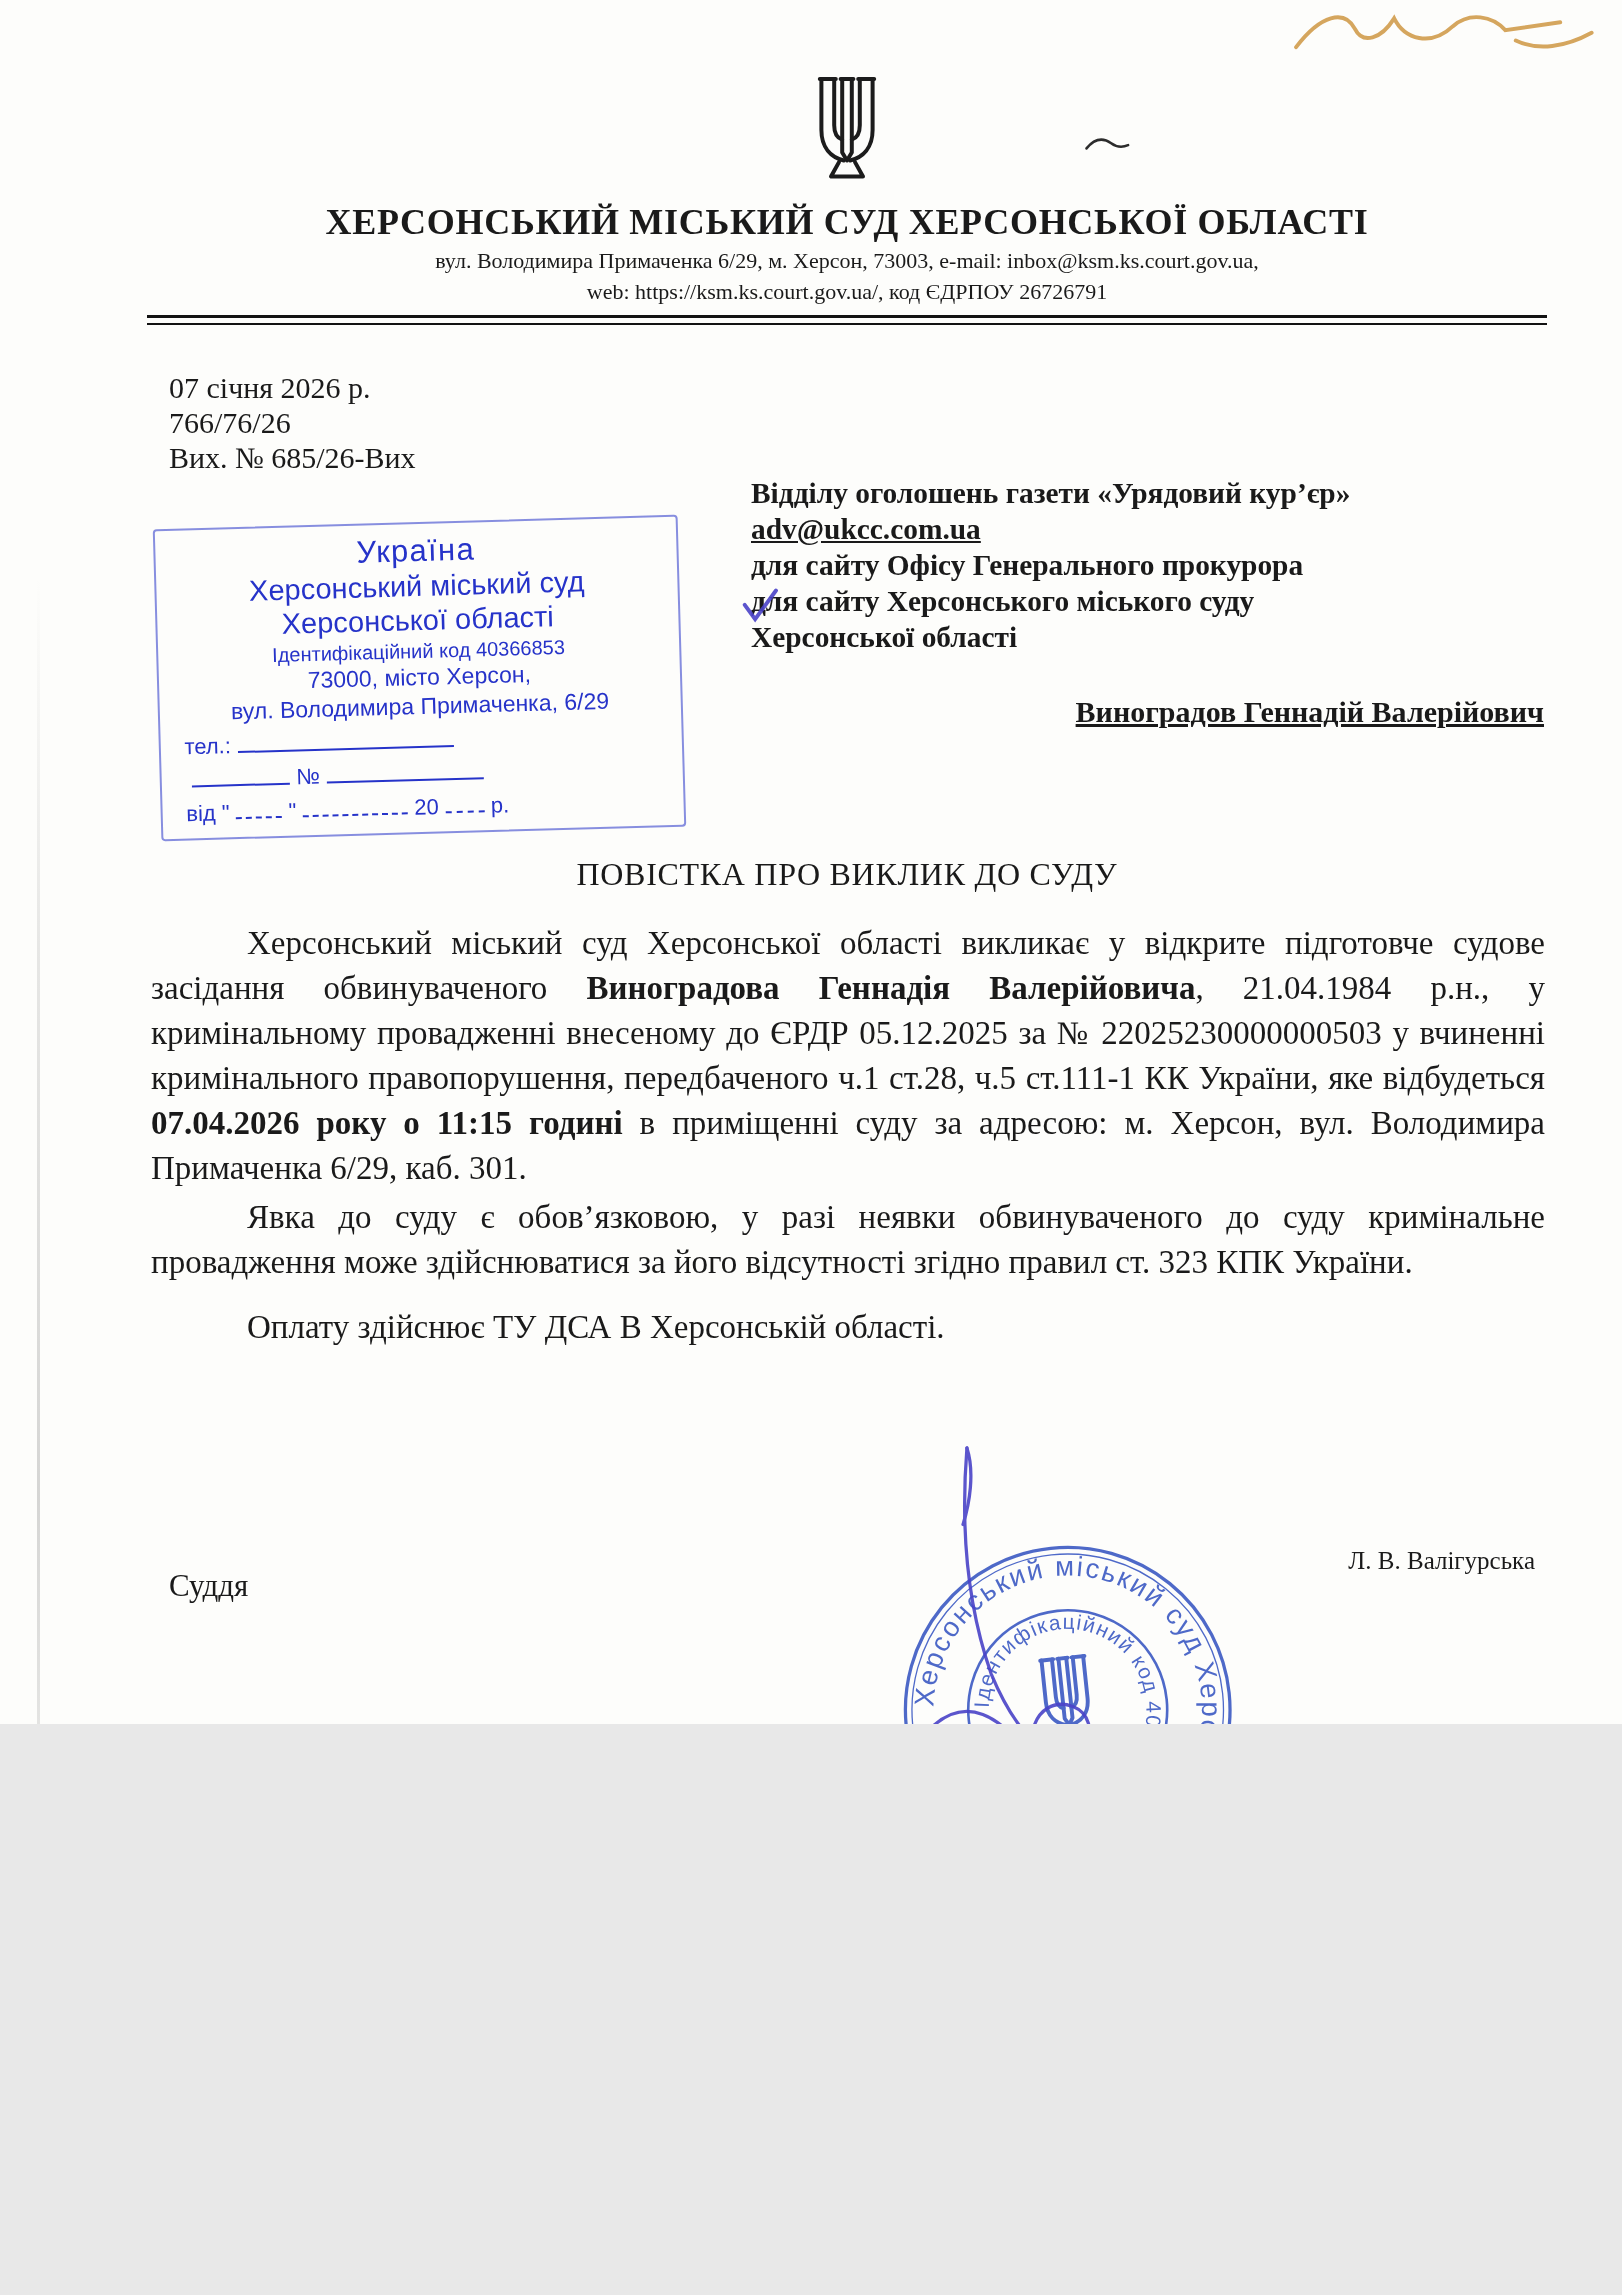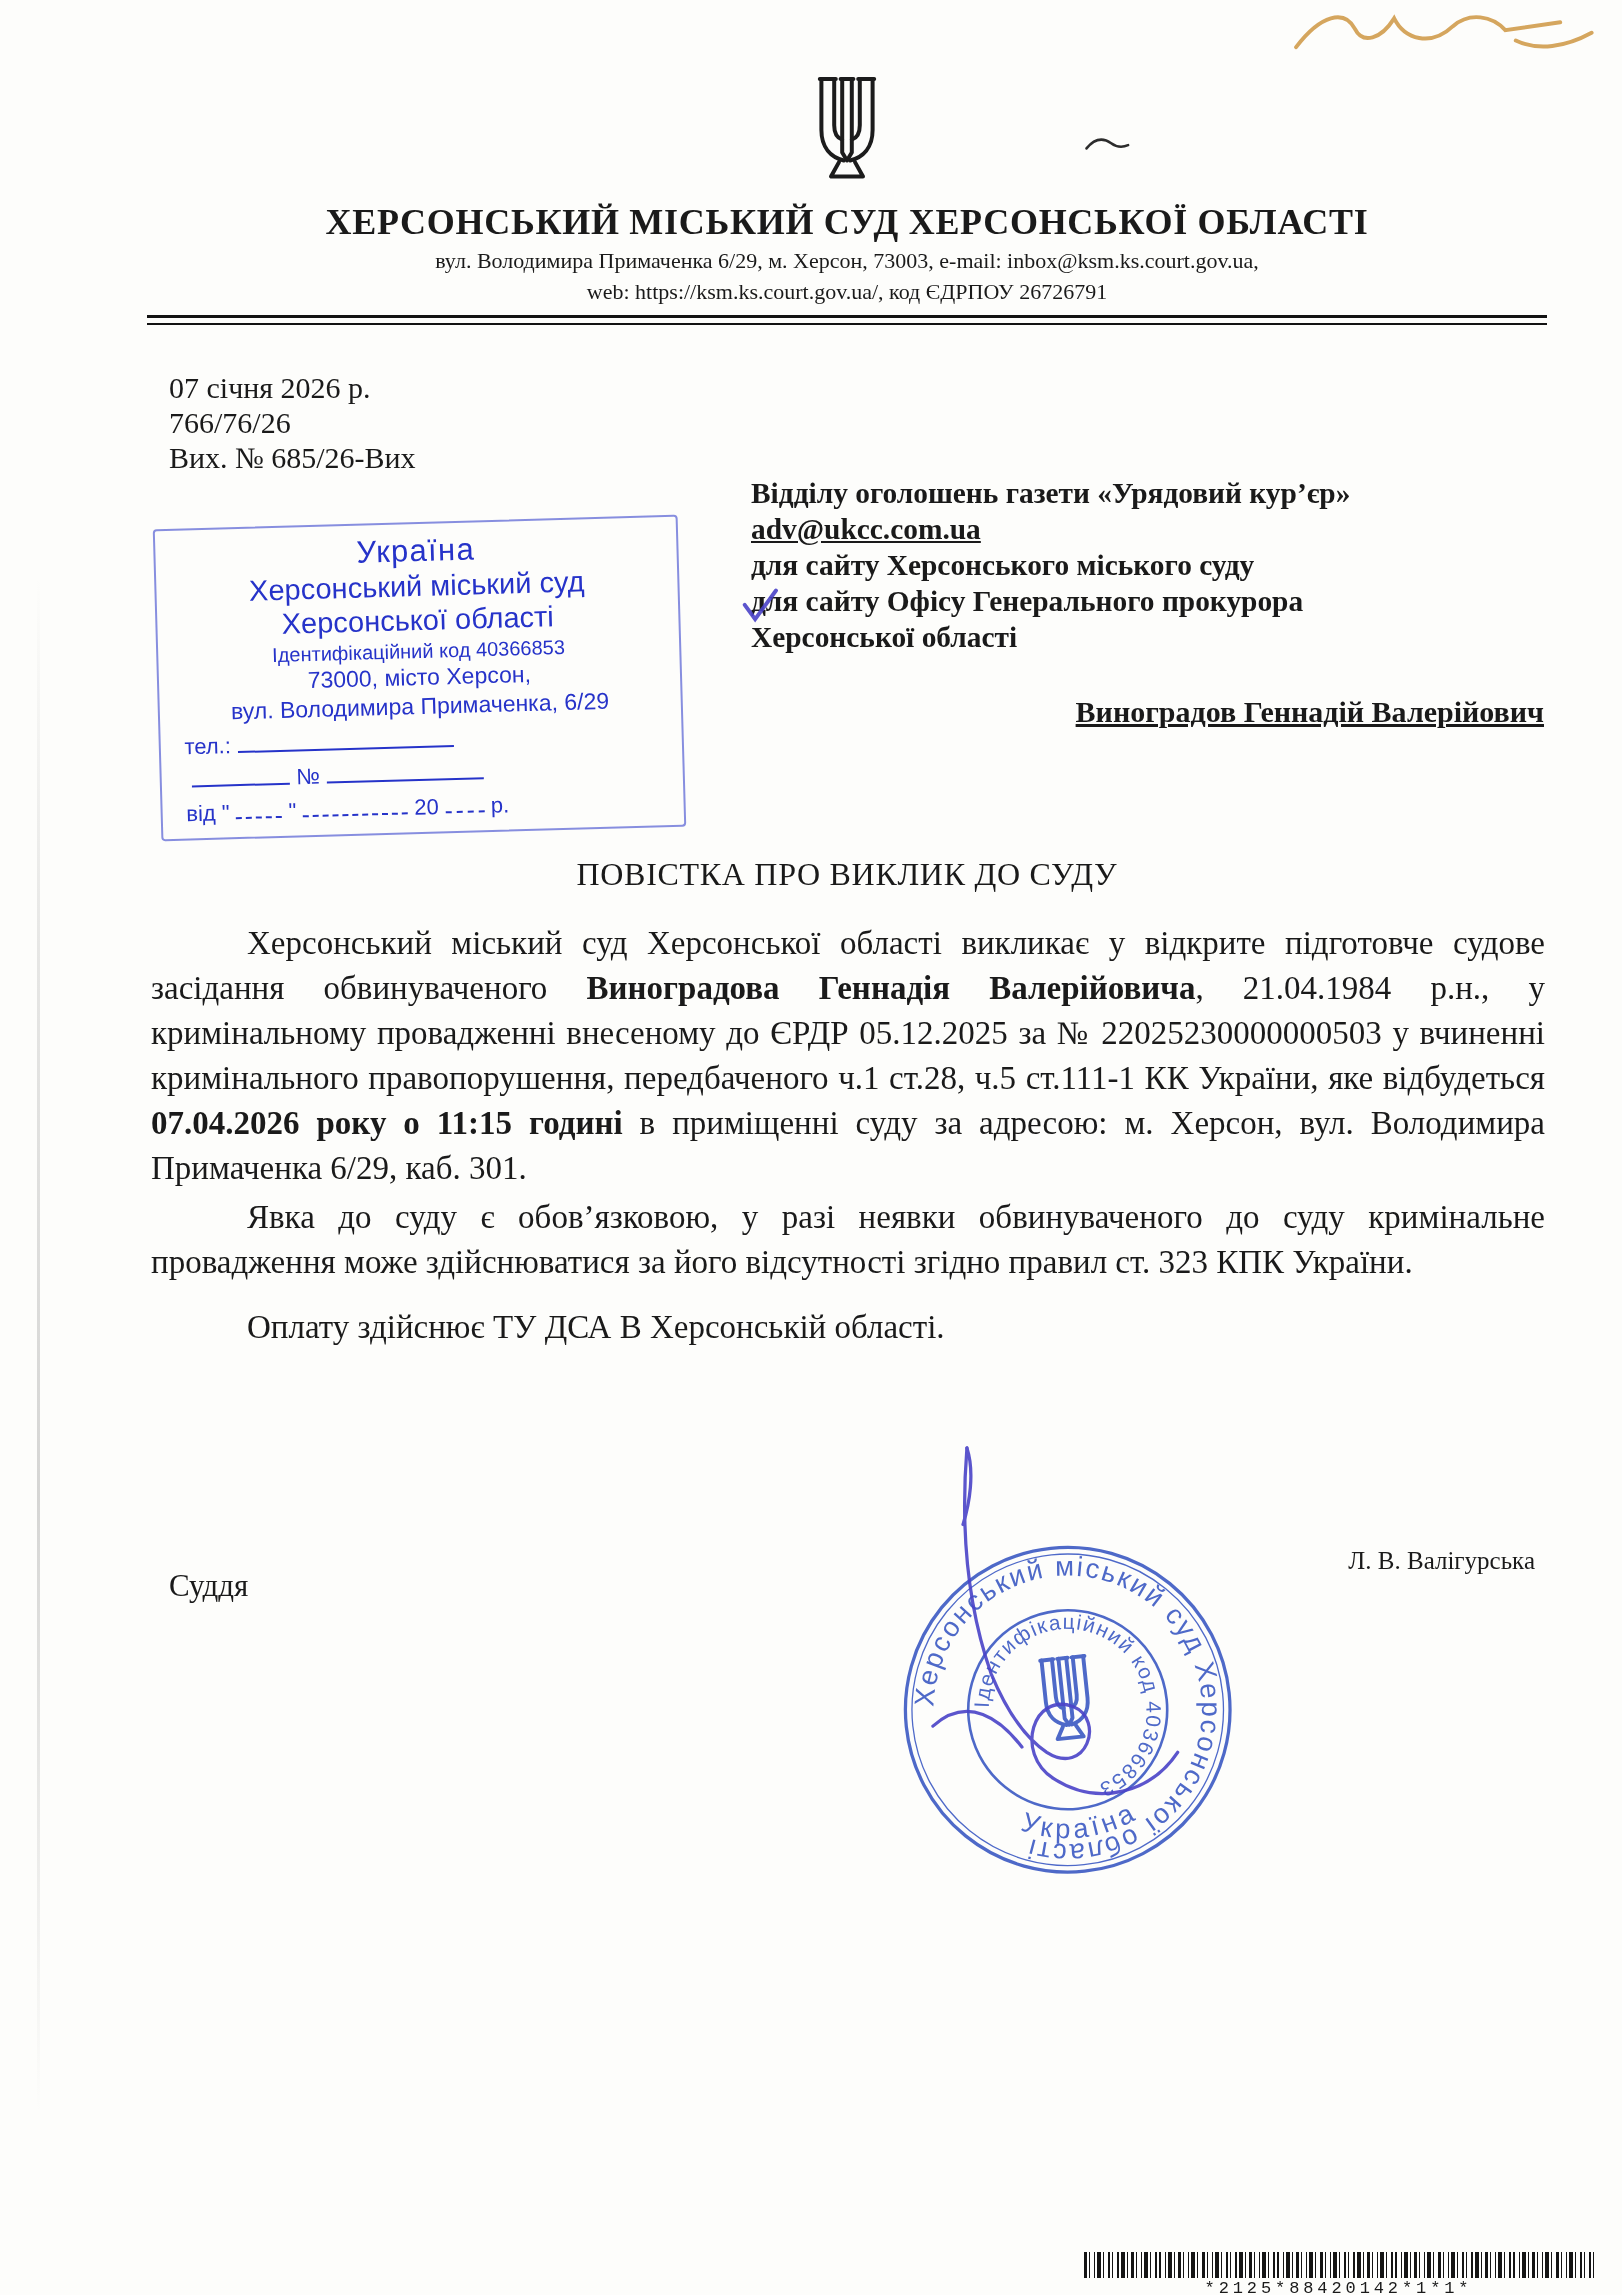--- a/index.html
+++ b/index.html
@@ -1,16 +1,16 @@
 <!DOCTYPE html>
 <html style="font-size:10.5px"><head>
 <meta charset="utf-8">
 <style>
   html,body{margin:0;padding:0;background:#e8e8e8;}
-  .page{position:relative;width:1623px;height:2295px;background:#fdfdfb;overflow:hidden;
+  .page{position:relative;width:1623px;height:1724px;background:#fdfdfb;overflow:hidden;
         font-family:"Liberation Serif","DejaVu Serif",serif;color:#1a1a1a;}
 
   
   .letterhead{position:absolute;left:147px;top:71px;width:1400px;text-align:center;}
   .trident{display:block;margin:0 auto;width:80px;height:123px;}
   .court-name{font-size:36px;font-weight:bold;letter-spacing:0.7px;margin-top:6.5px;white-space:nowrap;}
   .addr{font-size:22px;margin-top:5.2px;}
   .rule{margin-top:10.5px;border-top:3.9px solid #121212;border-bottom:2px solid #121212;height:4.6px;}
 
   
@@ -131,22 +131,22 @@
       <span class="ul w150"></span><span>№</span><span class="ul w240"></span>
     </div>
     <div class="st-row">
       <span>від "</span><span class="ul w70 dashed"></span><span>"</span><span class="ul w160 dashed"></span><span>20</span><span class="ul w60 dashed"></span><span>р.</span>
     </div>
   </div>
 
   <div class="recipients">
     <div>Відділу оголошень газети «Урядовий кур’єр»</div>
     <div class="email">adv@ukcc.com.ua</div>
+    <div>для сайту Офісу Генерального прокурора</div>
     <div>для сайту Херсонського міського суду</div>
-    <div>для сайту Офісу Генерального прокурора</div>
     <div>Херсонської області</div>
   </div>
 
   <svg class="check" viewBox="0 0 70 66">
     <path d="M10 32 l16 22 l32 -44" fill="none" stroke="#4a43c8" stroke-width="6" stroke-linecap="round" opacity=".9"></path>
   </svg>
 
   <div class="addressee">
     <div>Виноградов Геннадій Валерійович</div>
   </div>

